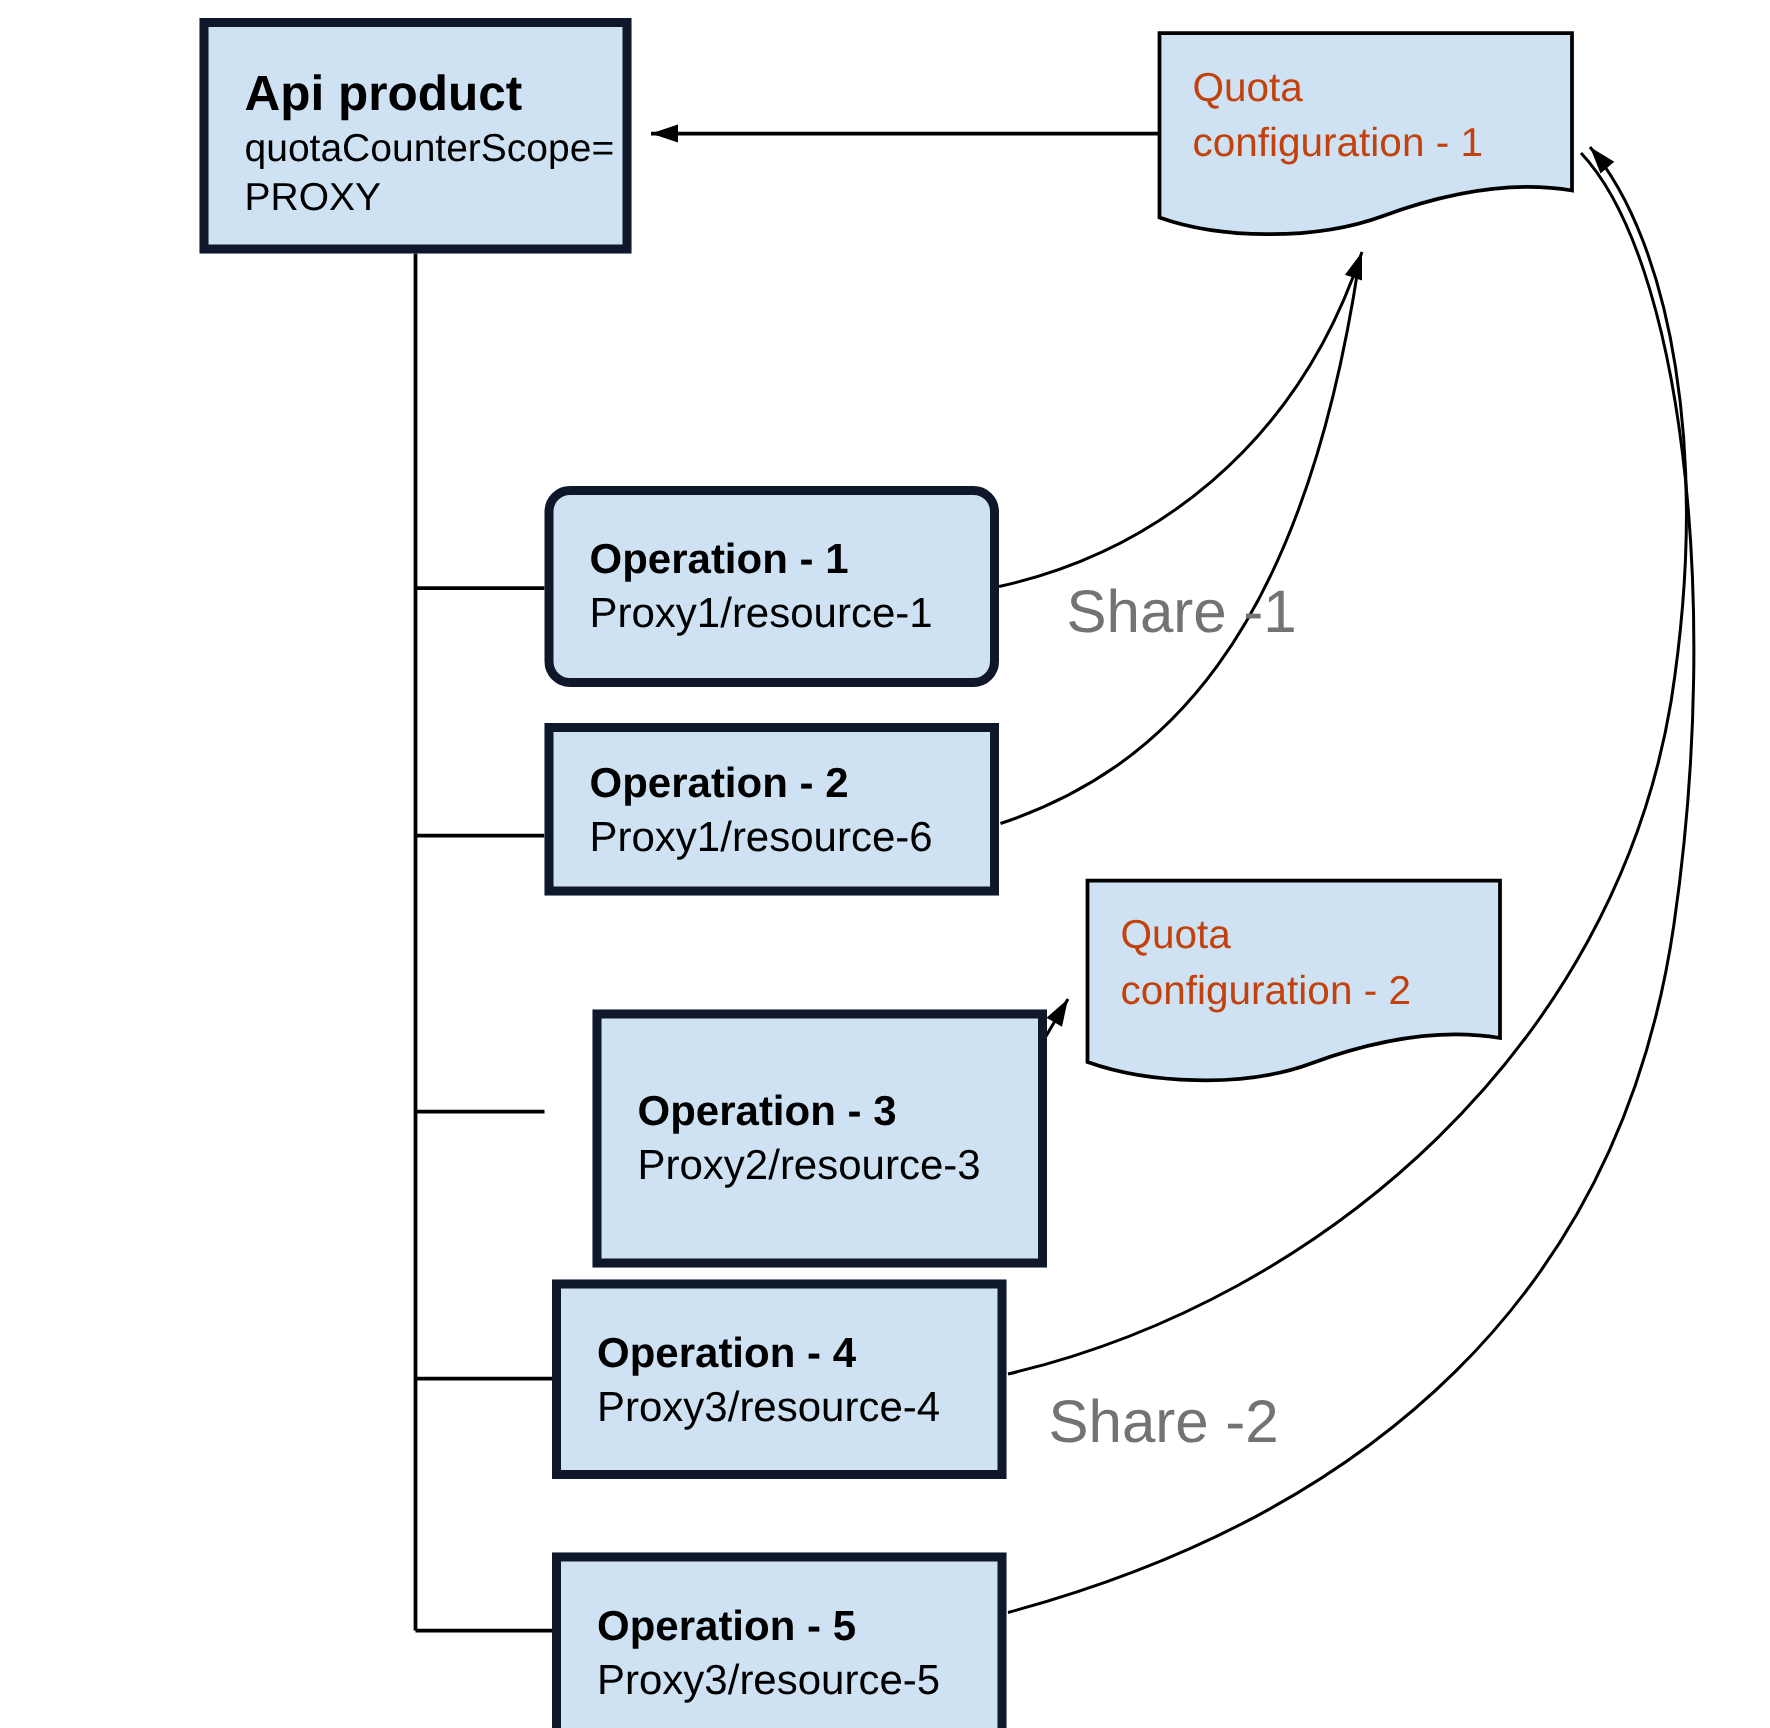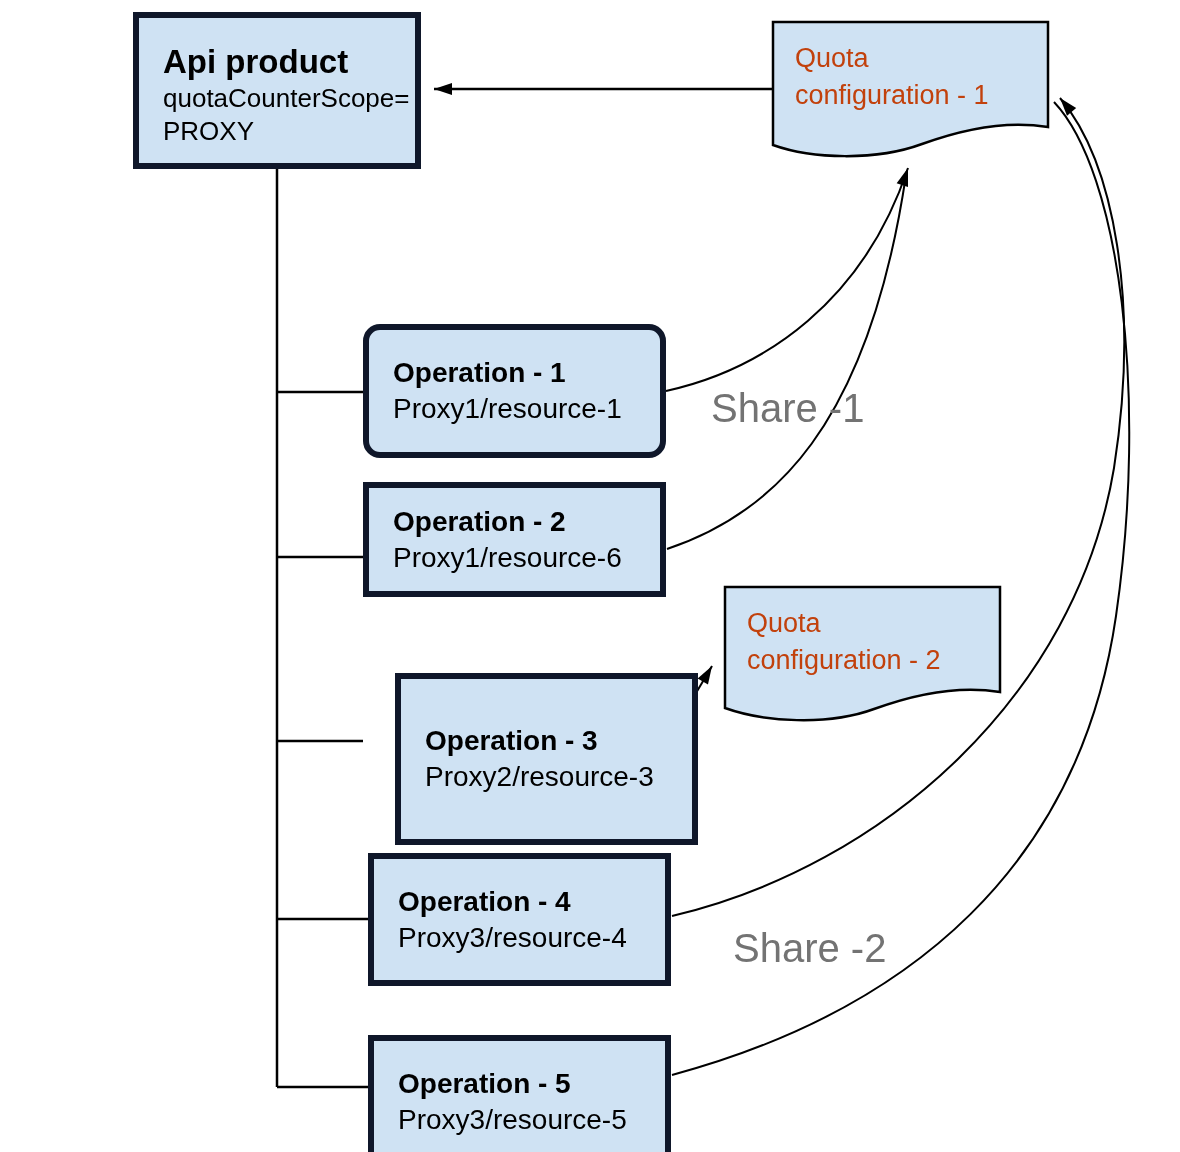--- a/index.html
+++ b/index.html
@@ -149,15 +149,15 @@
     <div class="title">Operation - 4</div>
     <div class="subtitle">Proxy3/resource-4</div>
   </div>
 
   <div class="node op5">
     <div class="title">Operation - 5</div>
     <div class="subtitle">Proxy3/resource-5</div>
   </div>
 
   <div class="share-label" style="left:711px; top:385px;">Share -1</div>
-  <div class="share-label" style="left:733px; top:925px;">Share -2</div>
+  <div class="share-label" style="left:699px; top:925px;">Share -2</div>
 
 </div>
 
 </body></html>

